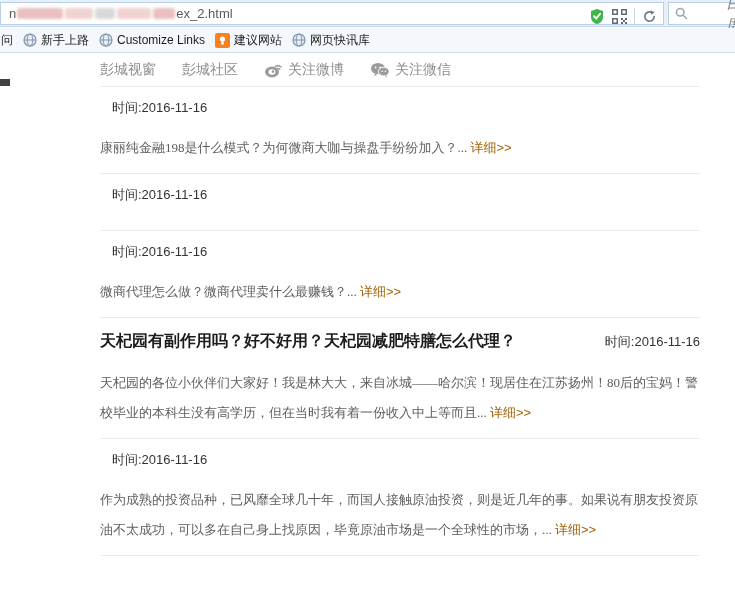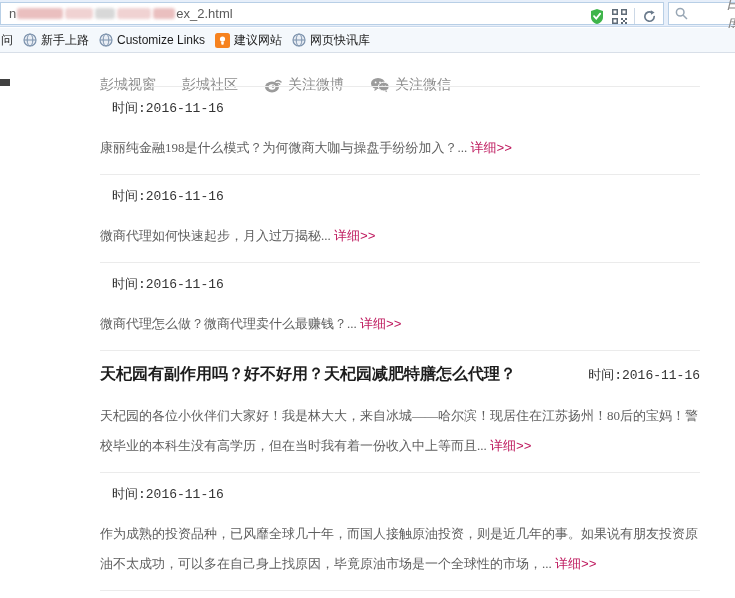--- a/index.html
+++ b/index.html
@@ -33,37 +33,37 @@
              display:flex; align-items:center; gap:6px; padding-left:1px; }
   .fav-item { display:flex; align-items:center; gap:4px; font-size:12px;
               color:#1b1b1b; white-space:nowrap; cursor:default; }
   .fav-item + .fav-item { margin-left:4px; }
 
   
   .page { position:absolute; left:0; top:53px; width:735px; height:545px;
           background:#fff; }
   .stub-box { position:absolute; left:0; top:26px; width:10px; height:7px;
               background:#414141; }
-  .site-nav { position:absolute; left:100px; top:23px; display:flex;
+  .site-nav { position:absolute; left:100px; top:8px; display:flex;
               align-items:center; gap:26px; }
   .nav-item { display:flex; align-items:center; gap:5px; font-size:14px;
               color:#8d8d8d; cursor:pointer; }
   .article-list { position:absolute; left:100px; top:33px; width:600px;
                   border-top:1px solid #ebebeb; }
   .article { border-bottom:1px solid #ebebeb; padding:12px 0 10px 0; }
   .article-head { display:flex; justify-content:space-between;
                   align-items:baseline; margin-bottom:16px; }
   .article-title { font-size:16px; font-weight:bold; color:#1c1c1c;
                    line-height:22px; cursor:pointer; }
   .article-time { font-size:13px; color:#333;
-                  font-family:Liberation Mono, monospace; white-space:nowrap;
+                  font-family:Liberation Sans, sans-serif; white-space:nowrap;
                   padding-left:12px; }
   .article-summary { font-size:13px; color:#5e5e5e; line-height:30px;
                      font-family:"Liberation Serif", serif; }
-  .more-link { color:#be185d; cursor:pointer; font-family:Liberation Mono, monospace; }
+  .more-link { color:#a16207; cursor:pointer; font-family:Liberation Sans, sans-serif; }
 
   svg { display:block; }
 </style>
 </head>
 <body>
 
 <div class="stage">
 
   <div class="chrome-top">
     <div class="url-field">
@@ -209,21 +209,20 @@
         <div class="article-head">
           <span class="article-time">时间:2016-11-16</span>
         </div>
         <div class="article-summary"><span>康丽纯金融198是什么模式？为何微商大咖与操盘手纷纷加入？...</span> <span class="more-link">详细&gt;&gt;</span></div>
       </div>
 
       <div class="article">
         <div class="article-head">
           <span class="article-time">时间:2016-11-16</span>
         </div>
-        <div class="article-summary"><span>微商代理如何快速起步，月入过万揭秘...</span> <span class="more-link">详细&gt;&gt;</span></div>
       </div>
 
       <div class="article">
         <div class="article-head">
           <span class="article-time">时间:2016-11-16</span>
         </div>
         <div class="article-summary"><span>微商代理怎么做？微商代理卖什么最赚钱？...</span> <span class="more-link">详细&gt;&gt;</span></div>
       </div>
 
       <div class="article">

